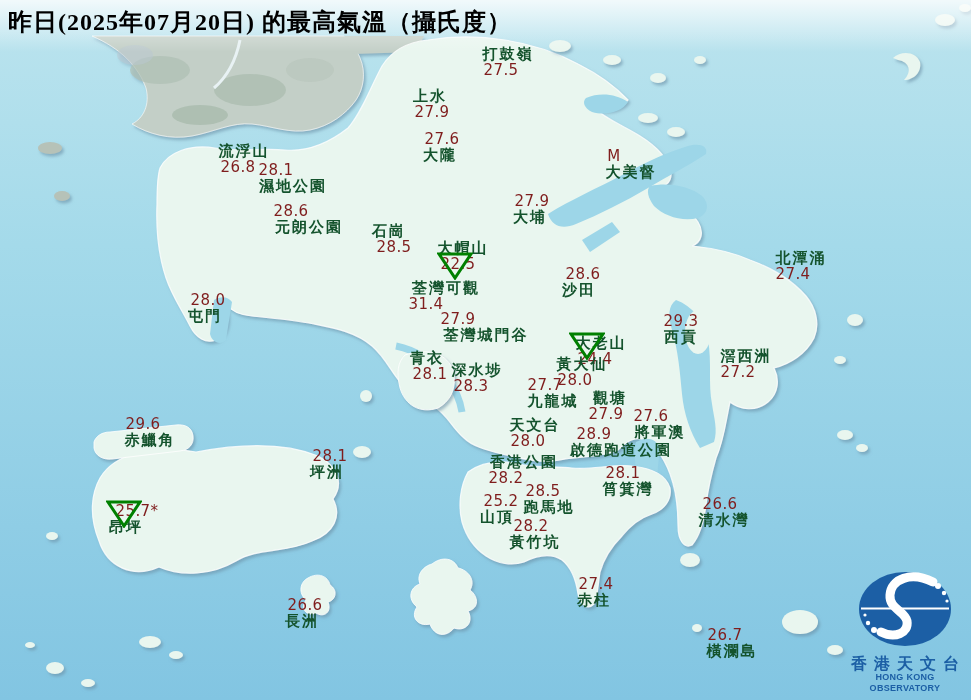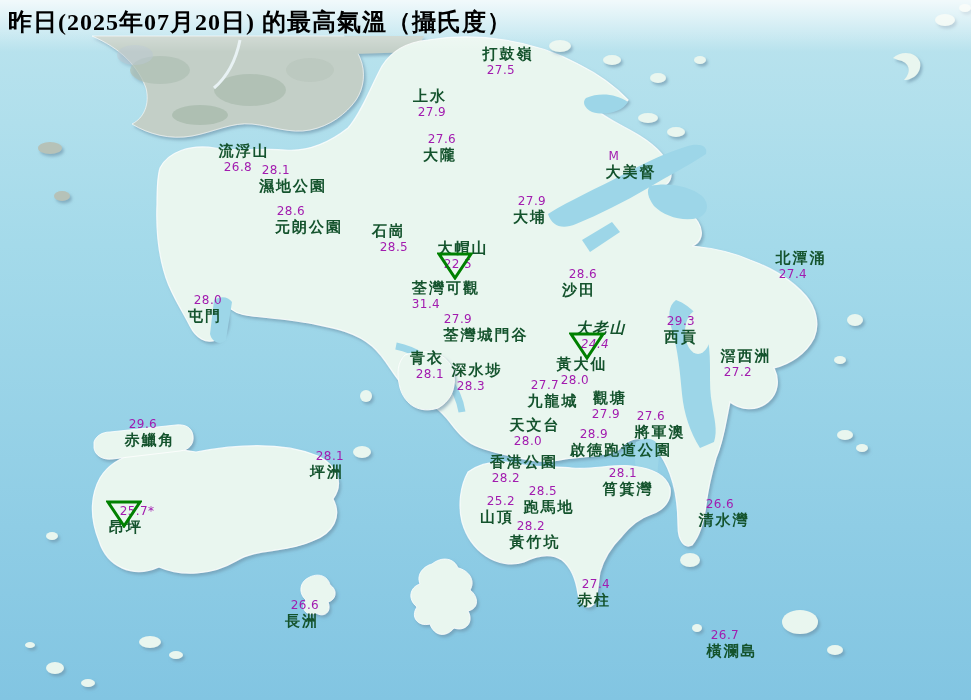--- a/index.html
+++ b/index.html
@@ -4,21 +4,21 @@
 <style>
   html,body{margin:0;padding:0;background:#dde;}
   .screen{position:relative;width:971px;height:700px;overflow:hidden;
           font-family:"Liberation Sans",sans-serif;background:#9fd6e8;}
   .map-svg{position:absolute;left:0;top:0;}
   #stations{position:absolute;left:0;top:0;width:971px;height:700px;}
   .station{position:absolute;transform:translateX(-50%);text-align:center;white-space:nowrap;}
   .st-name,.st-value{display:block;line-height:15.5px;}
   .st-name{font-family:"Liberation Serif","DejaVu Serif",serif;font-size:15px;font-weight:700;
            color:#14532d;letter-spacing:2px;}
-  .st-value{font-family:"DejaVu Sans","Liberation Sans",sans-serif;font-size:12px;color:#a21caf;
+  .st-value{font-family:"DejaVu Sans","Liberation Sans",sans-serif;font-size:15px;color:#7f1d1d;
             letter-spacing:0.4px;}
   .min-marker{position:absolute;pointer-events:none;}
   .map-title{position:absolute;left:8px;top:6px;font-family:"Liberation Serif","DejaVu Serif",serif;
              font-size:24px;font-weight:600;color:#000;letter-spacing:1px;white-space:nowrap;}
   .logo{position:absolute;left:841px;top:569px;width:128px;text-align:center;}
   .logo-zh{font-family:"Liberation Serif","DejaVu Serif",serif;font-size:16px;font-weight:700;
            color:#1c5fa5;letter-spacing:7px;margin-top:2px;margin-left:7px;line-height:17px;}
   .logo-en{font-family:"Liberation Sans",sans-serif;font-size:9px;font-weight:700;color:#1c5fa5;
            letter-spacing:0.3px;line-height:11px;}
 </style>
@@ -228,21 +228,21 @@
         <span class="st-value" style="transform: translateX(-8px);">27.2</span>
       </div>
       <div class="station" style="left: 486px; top: 312px;">
         <span class="st-value" style="transform: translateX(-28px);">27.9</span>
         <span class="st-name">荃灣城門谷</span>
       </div>
       <div class="station" style="left: 681px; top: 314px;">
         <span class="st-value" style="transform: translateX(0px);">29.3</span>
         <span class="st-name">西貢</span>
       </div>
-      <div class="station" style="left: 601px; top: 321px; font-style: italic;">
+      <div class="station" style="left: 601px; top: 336px;">
         <span class="st-name">大老山</span>
         <span class="st-value" style="transform: translateX(-6px);">24.4</span>
       </div>
       <svg class="min-marker" width="36" height="28" viewBox="0 0 36 28" style="left: 569px; top: 332px;">
         <polygon points="2,2 34,2 18,26" fill="none" stroke="#008000" stroke-width="3"></polygon>
       </svg>
       <div class="station" style="left: 427px; top: 351px;">
         <span class="st-name">青衣</span>
         <span class="st-value" style="transform: translateX(3px);">28.1</span>
       </div>
@@ -322,14 +322,29 @@
         <span class="st-name">長洲</span>
       </div>
       <div class="station" style="left: 732px; top: 628px;">
         <span class="st-value" style="transform: translateX(-7px);">26.7</span>
         <span class="st-name">橫瀾島</span>
       </div>
     </div>
 
   <div class="map-title">昨日(2025年07月20日) 的最高氣溫（攝氏度）</div>
 
+  <div class="logo">
+    <svg width="128" height="80" viewBox="0 0 128 80">
+      <ellipse cx="64" cy="40" rx="46" ry="37" fill="#1c5fa5"></ellipse>
+      <path d="M20,39.5 L108,39.5" stroke="#ffffff" stroke-width="2"></path>
+      <path d="M92,13 C70,2 50,10 49,26 C48,40 64,42 66,52 C68,64 54,70 40,63" stroke="#ffffff" stroke-width="9" fill="none" stroke-linecap="round"></path>
+      <circle cx="97" cy="17" r="3" fill="#ffffff"></circle>
+      <circle cx="103" cy="24" r="2.2" fill="#ffffff"></circle>
+      <circle cx="106" cy="32" r="1.6" fill="#ffffff"></circle>
+      <circle cx="33" cy="61" r="3" fill="#ffffff"></circle>
+      <circle cx="27" cy="54" r="2.2" fill="#ffffff"></circle>
+      <circle cx="24" cy="46" r="1.6" fill="#ffffff"></circle>
+    </svg>
+    <div class="logo-zh">香港天文台</div>
+    <div class="logo-en">HONG KONG OBSERVATORY</div>
+  </div>
 
 </div>
 
 </body></html>

